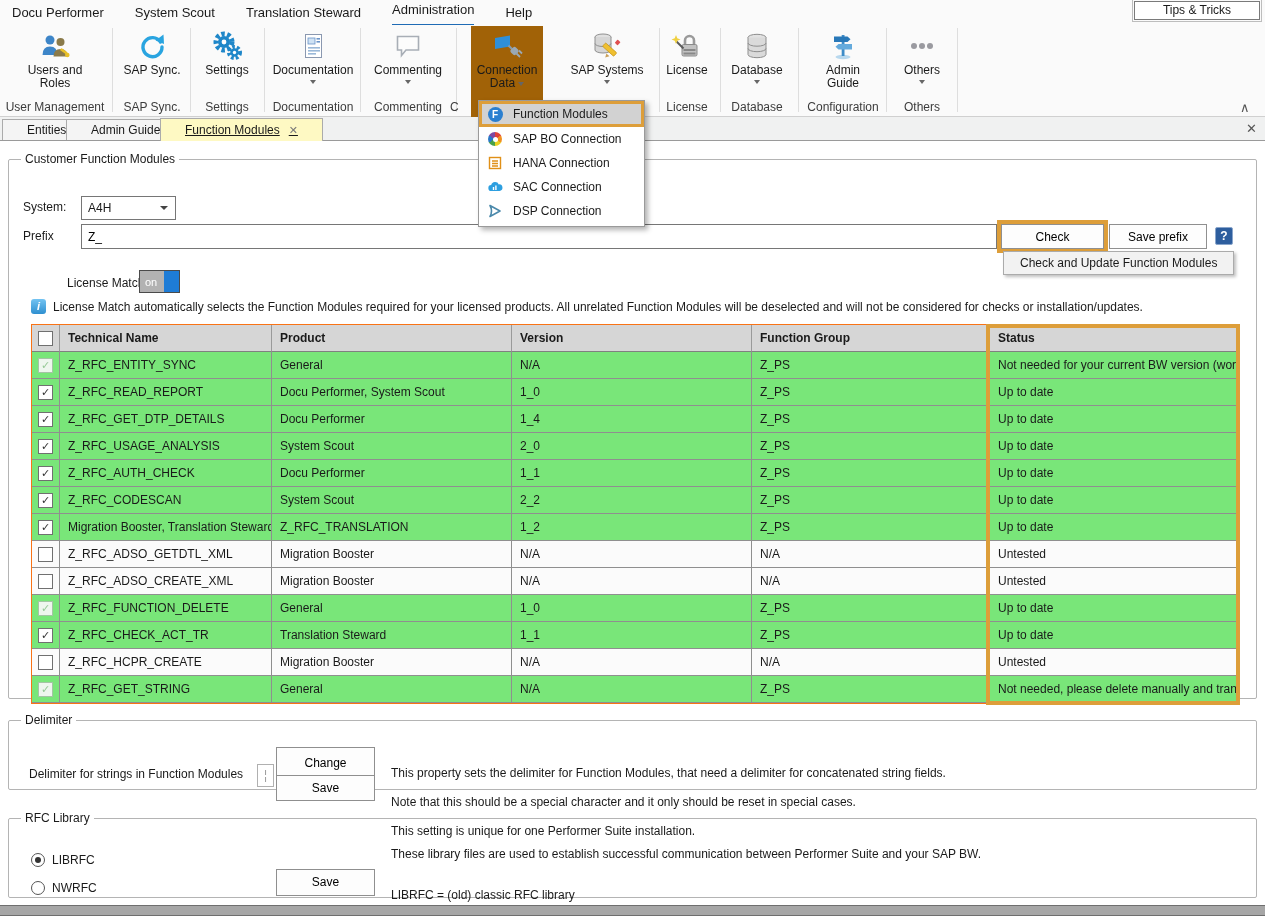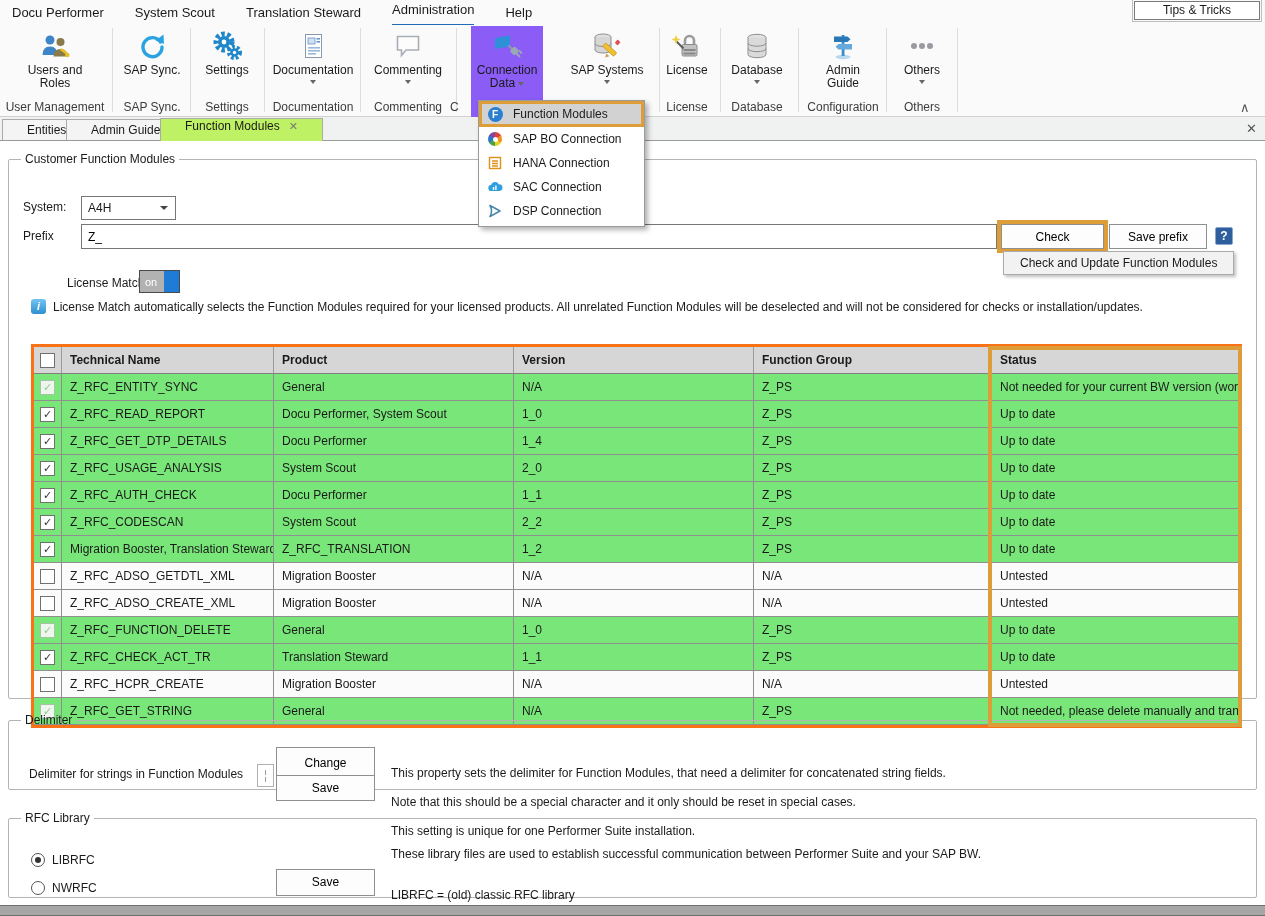--- a/index.html
+++ b/index.html
@@ -5,34 +5,34 @@
   html,body{margin:0;padding:0;}
   body{width:1265px;height:916px;position:relative;font-family:"Liberation Sans","DejaVu Sans",sans-serif;font-size:12px;color:#1a1a1a;background:#ffffff;overflow:hidden;}
   
   #menubar{position:absolute;top:0;left:0;width:100%;height:25px;background:#fafafa;display:flex;align-items:center;padding-left:12px;gap:31px;box-sizing:border-box;font-size:13px;}
   .mitem{height:25px;line-height:25px;cursor:default;}
   .mitem.active{border-bottom:3px solid #1f6bb5;line-height:21px;}
   #tips-btn{position:absolute;right:5px;top:1px;width:126px;height:19px;line-height:17px;text-align:center;background:#fff;border:1px solid #7a7a7a;outline:1px solid #bdbdbd;outline-offset:1px;font-size:12px;box-sizing:border-box;margin-left:24px;}
   
   #ribbon{position:absolute;top:25px;left:0;width:100%;height:92px;background:#fafafa;border-bottom:1px solid #d0d0d0;box-sizing:border-box;}
   .rbtn{position:absolute;top:1px;height:71px;text-align:center;padding-top:4px;box-sizing:border-box;line-height:13px;cursor:default;}
-  .rbtn.selected{background:#8b5cf6;height:91px;}
+  .rbtn.selected{background:#a16207;height:91px;}
   .ricon{display:block;height:34px;}
   .ricon svg{width:32px;height:32px;}
   .rchev{display:inline-block;width:0;height:0;border-left:3.5px solid transparent;border-right:3.5px solid transparent;border-top:4px solid #666;margin-left:3px;vertical-align:middle;}
   .chev-block{display:block;margin:3px auto 0 auto;}
   .rsep{position:absolute;top:3px;width:1px;height:84px;background:#dedede;}
   .glabel{position:absolute;top:74px;height:17px;line-height:17px;color:#3c3c3c;white-space:nowrap;}
   .center{transform:translateX(-50%);}
   #ribbon-collapse{position:absolute;top:75px;left:1240px;color:#555;font-size:13px;cursor:default;}
   
   #tabstrip{position:absolute;top:117px;left:0;width:100%;height:24px;background:#f0f1f1;border-bottom:1px solid #9a9a9a;box-sizing:border-box;}
   .tab{position:absolute;top:2px;height:21px;line-height:21px;background:#f4f4f4;border:1px solid #ababab;border-bottom:none;box-sizing:border-box;padding:0 24px;white-space:nowrap;cursor:default;}
   .tab .tclose{color:#777;font-size:11px;margin-left:9px;}
-  .tab.active{background:#bef264;top:1px;height:23px;line-height:14px;z-index:2;}
+  .tab.active{background:#fef9c3;top:1px;height:23px;line-height:22px;z-index:2;text-decoration:underline;}
   #tabs-close{position:absolute;right:8px;top:4px;color:#555;font-size:13px;cursor:default;}
   
   #content{position:absolute;top:141px;left:0;width:1265px;height:764px;background:#fff;}
   fieldset{position:absolute;border:1px solid #b4b4b4;border-radius:2px;margin:0;padding:0;box-sizing:border-box;}
   legend{font-size:12px;padding:0 4px;margin-left:12px;}
   #fs-cfm{left:8px;top:11px;width:1249px;height:547px;}
   #fs-delim{left:8px;top:572px;width:1249px;height:77px;}
   #fs-rfc{left:8px;top:670px;width:1249px;height:87px;}
   .abs{position:absolute;}
   
@@ -44,21 +44,21 @@
   .help-ic{width:18px;height:18px;background:#2e5e9e;border:1px solid #8aa6cc;color:#fff;font-weight:bold;text-align:center;line-height:16px;font-size:12px;border-radius:2px;box-sizing:border-box;cursor:default;}
   .tooltip{background:#f2f2f2;border:1px solid #ababab;box-shadow:2px 2px 3px rgba(0,0,0,.25);padding:0 16px;height:22px;line-height:22px;white-space:nowrap;}
   .toggle{display:flex;border:1px solid #4a4a4a;background:#b2b2b2;width:41px;height:23px;align-items:center;box-sizing:border-box;cursor:default;}
   .toggle-text{color:#fff;font-size:11px;padding-left:5px;flex:1;}
   .toggle-knob{width:15px;height:21px;background:#1e7cd6;}
   .info-ic{width:15px;height:15px;border-radius:3px;background:linear-gradient(#74c4f2,#2e8fd0);color:#fff;font-weight:bold;font-style:italic;text-align:center;line-height:15px;font-size:11px;}
   .radio{width:14px;height:14px;border:1px solid #555;border-radius:50%;background:#fff;display:inline-block;vertical-align:-3px;margin-right:7px;box-sizing:border-box;position:relative;}
   .radio.sel::after{content:"";position:absolute;left:3px;top:3px;width:6px;height:6px;border-radius:50%;background:#333;}
   .desc{line-height:14.5px;white-space:pre-line;}
   
-  #fm-table{position:absolute;left:22px;top:158px;width:1205px;border:3px solid #f97316;box-sizing:content-box;background:#fff;margin-top:20px;}
+  #fm-table{position:absolute;left:22px;top:158px;width:1205px;border:1px solid #f97316;box-sizing:content-box;background:#fff;}
   .thead,.trow{display:grid;grid-template-columns:28px 212px 240px 240px 238px 1fr;height:27px;box-sizing:border-box;}
   .hcell{background:#d6d6d6;font-weight:bold;border-right:1px solid #9a9a9a;border-bottom:1px solid #808080;line-height:26px;padding-left:8px;box-sizing:border-box;overflow:hidden;white-space:nowrap;}
   .hcb{display:flex;align-items:center;justify-content:center;padding-left:0;}
   .tcell{border-right:1px solid #8f8f8f;border-bottom:1px solid #8f8f8f;line-height:26px;padding-left:8px;box-sizing:border-box;overflow:hidden;white-space:nowrap;}
   .ccb{display:flex;align-items:center;justify-content:center;padding-left:0;}
   .row-green .tcell{background:#79e679;}
   .row-white .tcell{background:#fbfbfb;}
   .cb{width:13px;height:13px;background:#fff;border:1px solid #707070;box-sizing:content-box;text-align:center;line-height:13px;font-size:11px;display:block;}
   .cb-checked::after{content:"\2713";color:#333;font-weight:bold;}
   .cb-disabled{background:#eef6ee;border-color:#a4c4a4;}

